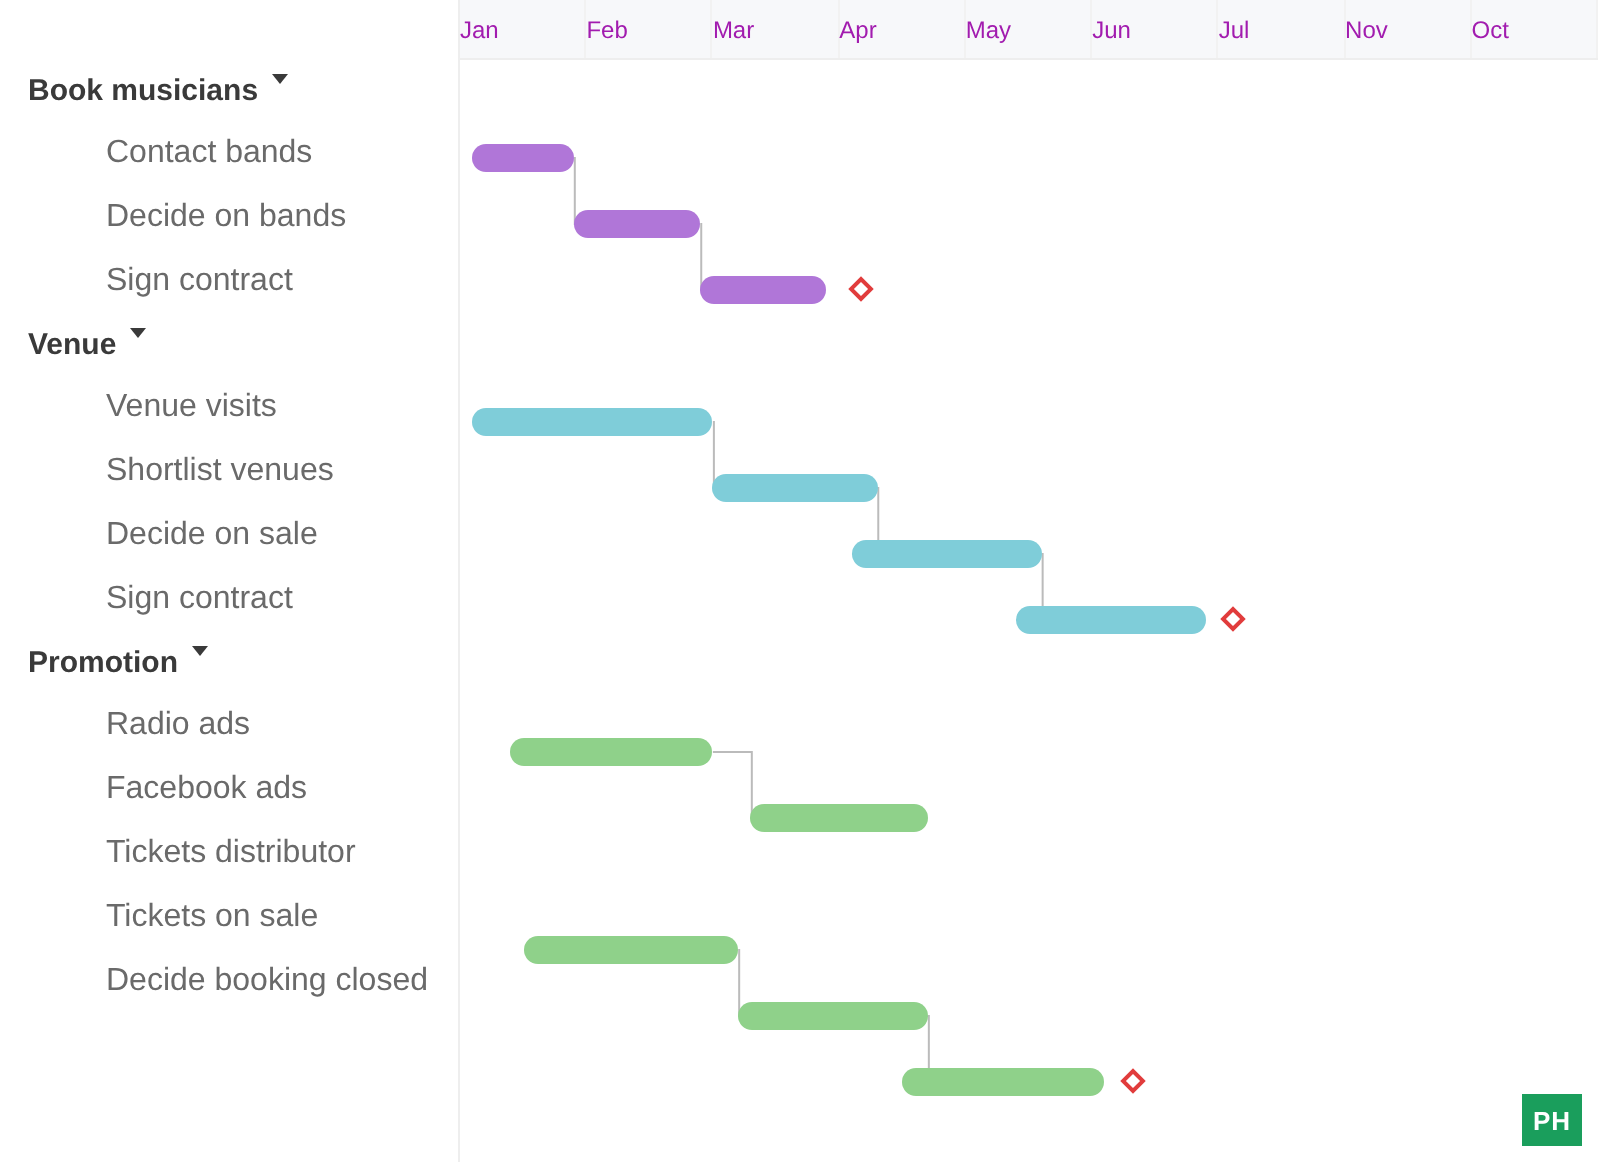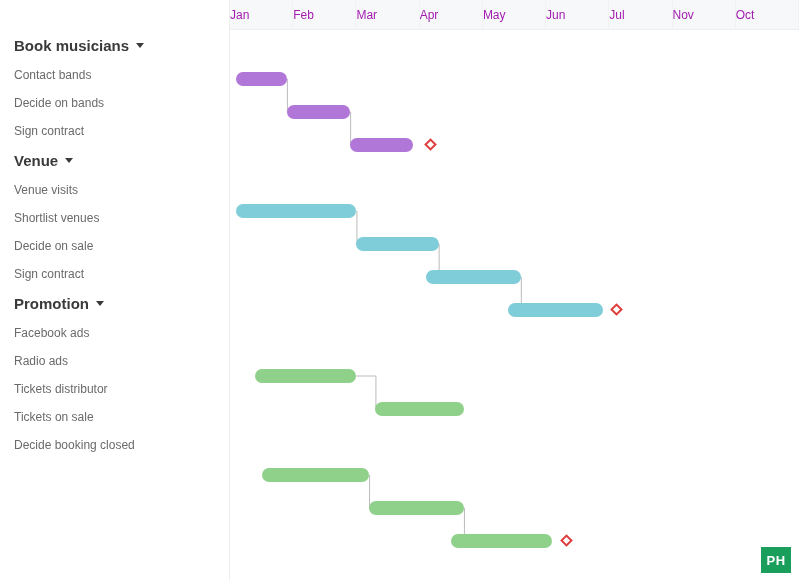--- a/index.html
+++ b/index.html
@@ -22,37 +22,37 @@
     border-right: 1px solid #eee;
     padding-top: 30px;
     background: #fff;
   }
   .group-header {
     font-weight: 600;
     font-size: 15px;
     color: #3a3a3a;
     padding: 7px 12px 7px 14px;
     display: flex;
-    align-items: center;
     gap: 5px;
     cursor: pointer;
   }
   .caret {
     display: inline-block;
     width: 0; height: 0;
     border-left: 4px solid transparent;
     border-right: 4px solid transparent;
     border-top: 5px solid #3a3a3a;
     margin-left: 2px;
   }
   .task-label {
-    font-size: 12px;
+    font-size: 16px;
     color: #6a6a6a;
     padding: 7px 12px 7px 14px;
     white-space: nowrap;
+    margin-left: 39px;
   }
   .chart {
     flex: 1;
     position: relative;
     overflow: hidden;
   }
   .months {
     height: 30px;
     background: #f7f8fa;
     border-bottom: 1px solid #eee;
@@ -129,22 +129,22 @@
         <span class="caret"></span>
       </div>
       <div class="task-label">Venue visits</div>
       <div class="task-label">Shortlist venues</div>
       <div class="task-label">Decide on sale</div>
       <div class="task-label">Sign contract</div>
       <div class="group-header">
         <span>Promotion</span>
         <span class="caret"></span>
       </div>
+      <div class="task-label">Radio ads</div>
       <div class="task-label">Facebook ads</div>
-      <div class="task-label">Radio ads</div>
       <div class="task-label">Tickets distributor</div>
       <div class="task-label">Tickets on sale</div>
       <div class="task-label">Decide booking closed</div>
     </div>
   <div class="chart">
     <div class="months">
         <div class="month">Jan</div>
         <div class="month">Feb</div>
         <div class="month">Mar</div>
         <div class="month">Apr</div>

